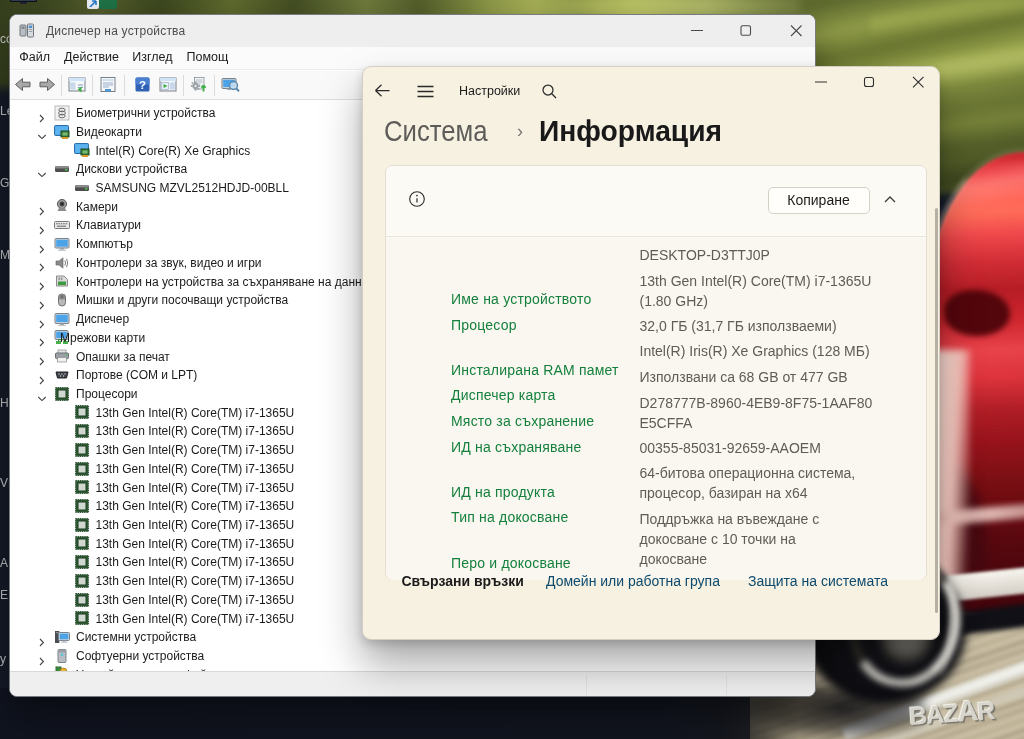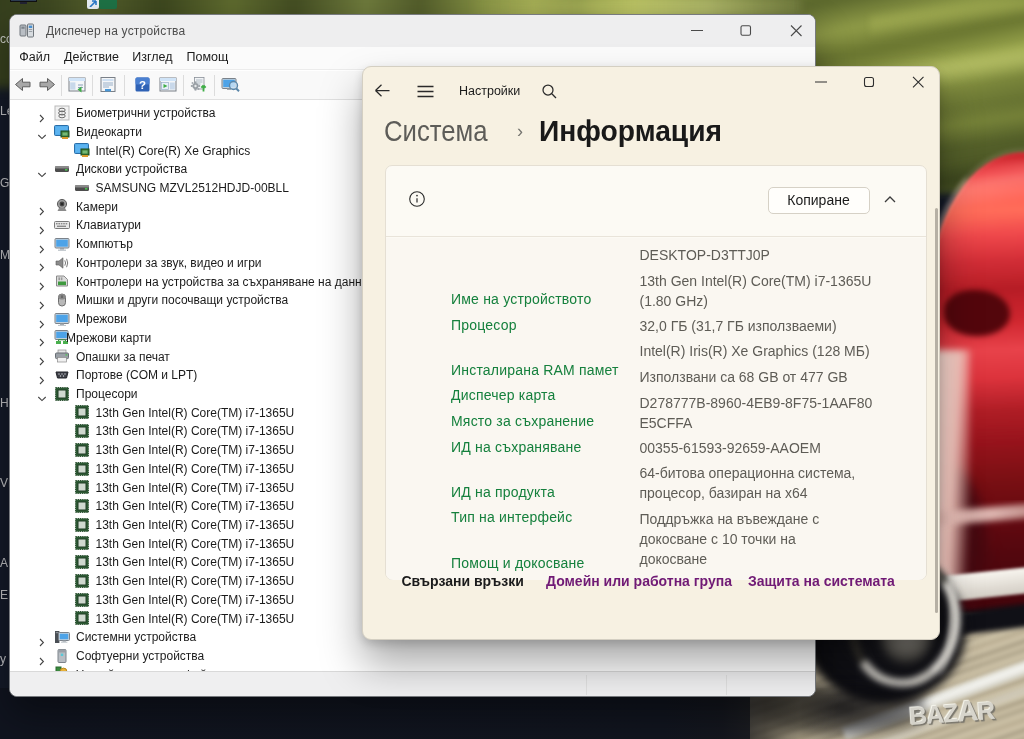--- a/index.html
+++ b/index.html
@@ -102,21 +102,21 @@
 #card { position:absolute; left:22px; top:97.5px; width:542px; height:415.5px; border-radius:7px; background:#fcfaf4; border:1px solid #e5dfd3; }
 #card-head { position:absolute; left:0; top:0; width:100%; height:71.5px; border-bottom:1px solid #e9e4da; }
 #card-head .htxt { position:absolute; left:59.5px; top:24px; font-size:14px; color:#1b1b1b; letter-spacing:0.35px; }
 #copybtn { position:absolute; left:381.5px; top:21px; width:102px; height:27px; background:#fffefb; border:1px solid #d6d1c6; border-radius:5px; font-size:14px; color:#1b1b1b; text-align:center; line-height:21px; padding-top:2px; }
 #card-body { position:absolute; left:0; top:72px; width:100%; height:342px; background:#faf7f1; border-radius:0 0 7px 7px; }
 .kv { position:absolute; font-size:14px; line-height:20px; }
 .kv .k { position:absolute; left:65px; top:0; color:#15803d; white-space:nowrap; letter-spacing:0.2px;margin-top:44px; }
 .kv .v { position:absolute; left:253.5px; top:0; color:#5e5c56; white-space:nowrap; }
 #st-foot { position:absolute; left:0; top:503px; width:100%; height:38px; font-size:14px; }
 #st-foot .t1 { position:absolute; left:38.5px; top:3px; color:#1b1b1b; font-weight:bold; }
-#st-foot a { position:absolute; top:3px; color:#701a75; text-decoration:none;font-weight:bold; }
+#st-foot a { position:absolute; top:3px; color:#0c4a6e; text-decoration:none; }
 #scrollthumb { position:absolute; left:572px; top:141px; width:3px; height:405px; background:#b6b0a4; border-radius:2px; }
 </style></head>
 <body>
 
 <div id="photo">
   <div id="topband"></div>
   <div id="topband2"></div>
   <div id="rightgreen"></div>
   <div id="rightstreaks"></div>
   <div id="roadwrap">
@@ -417,36 +417,36 @@
             <path d="M3 1 L6.4 4.5 L3 8" fill="none" stroke="#454545" stroke-width="1.1"></path>
           </svg></span>
         <span class="ticon" style="left:43.5px">
           <svg width="16" height="16" viewBox="0 0 16 16">
             <rect x="1" y="2.5" width="14" height="10" rx="1" fill="#cfd6dc" stroke="#7b828a"></rect>
             <rect x="2.2" y="3.7" width="11.6" height="7.4" fill="#4da3e8"></rect>
             <rect x="6" y="12.5" width="4" height="1.4" fill="#9aa1a8"></rect>
             <rect x="4" y="13.9" width="8" height="1" fill="#b9c0c6"></rect>
           </svg>
         </span>
-        <span class="tlabel" style="left:66px">Мрежови</span>
+        <span class="tlabel" style="left:66px">Диспечер</span>
       </div>
 <div class="trow" style="top:228.2px">
         <span class="cv" style="left:27px"><svg class="tchev" width="9" height="9" viewBox="0 0 9 9">
             <path d="M3 1 L6.4 4.5 L3 8" fill="none" stroke="#454545" stroke-width="1.1"></path>
           </svg></span>
         <span class="ticon" style="left:43.5px">
           <svg width="16" height="16" viewBox="0 0 16 16">
             <rect x="1" y="1.5" width="13" height="9" rx="1" fill="#cfd6dc" stroke="#7b828a"></rect>
             <rect x="2.2" y="2.7" width="10.6" height="6.4" fill="#4da3e8"></rect>
             <rect x="2" y="12" width="5" height="3" fill="#49b04e"></rect>
             <rect x="9" y="12" width="5" height="3" fill="#49b04e"></rect>
             <path d="M4.5 12 L4.5 10.8 L11.5 10.8 L11.5 12" stroke="#3a8a3e" fill="none"></path>
           </svg>
         </span>
-        <span class="tlabel" style="left:56px">Мрежови карти</span>
+        <span class="tlabel" style="left:50px">Мрежови карти</span>
       </div>
 <div class="trow" style="top:247.0px">
         <span class="cv" style="left:27px"><svg class="tchev" width="9" height="9" viewBox="0 0 9 9">
             <path d="M3 1 L6.4 4.5 L3 8" fill="none" stroke="#454545" stroke-width="1.1"></path>
           </svg></span>
         <span class="ticon" style="left:43.5px">
           <svg width="16" height="16" viewBox="0 0 16 16">
             <rect x="4" y="2" width="8" height="3.4" fill="#e6e6e6" stroke="#8a8a8a" stroke-width="0.7"></rect>
             <rect x="1.5" y="5" width="13" height="5.6" rx="1" fill="#9aa0a6" stroke="#686e74"></rect>
             <rect x="3.5" y="9.5" width="9" height="4.5" fill="#f0f0f0" stroke="#8a8a8a" stroke-width="0.7"></rect>
@@ -712,28 +712,28 @@
       <div class="kv" style="top:129px">
           <span class="k">Място за съхранение</span>
           <span class="v">Използвани са 68 GB от 477 GB</span>
         </div>
       <div class="kv" style="top:155px">
           <span class="k">ИД на съхраняване</span>
           <span class="v">D278777B-8960-4EB9-8F75-1AAF80<br>E5CFFA</span>
         </div>
       <div class="kv" style="top:200px">
           <span class="k">ИД на продукта</span>
-          <span class="v">00355-61593-92659-AAOEM</span>
+          <span class="v">00355-85031-92659-AAOEM</span>
         </div>
       <div class="kv" style="top:225.5px">
-          <span class="k">Тип на интерфейс</span>
+          <span class="k">Тип на докосване</span>
           <span class="v">64-битова операционна система,<br>процесор, базиран на x64</span>
         </div>
       <div class="kv" style="top:271px">
-          <span class="k">Помощ и докосване</span>
+          <span class="k">Перо и докосване</span>
           <span class="v">Поддръжка на въвеждане с<br>докосване с 10 точки на<br>докосване</span>
         </div>
     </div>
   </div>
   <div id="st-foot">
     <span class="t1">Свързани връзки</span>
     <a style="left:183px">Домейн или работна група</a>
     <a style="left:385px">Защита на системата</a>
   </div>
   <div id="scrollthumb"></div>

